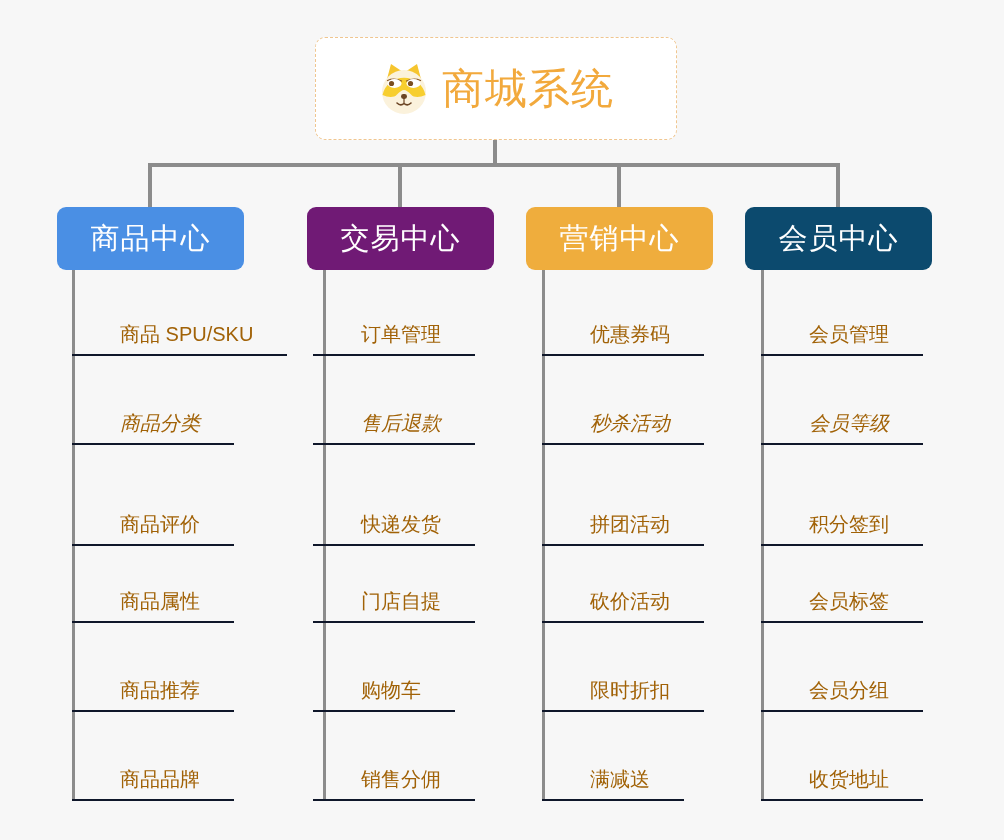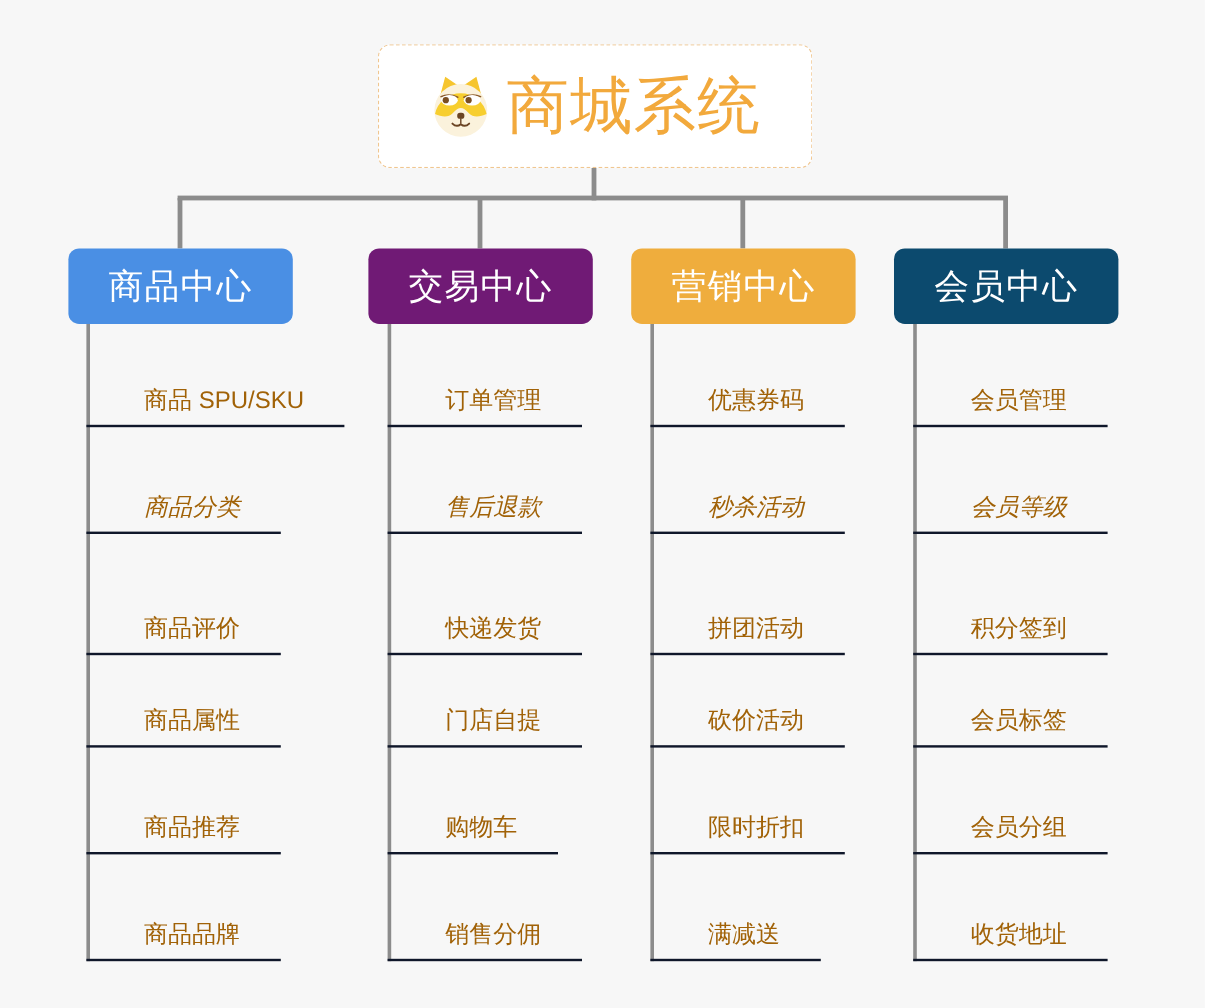--- a/index.html
+++ b/index.html
@@ -23,21 +23,21 @@
     background: #FFFFFF;
     border: 1px dashed #F0C690;
     border-radius: 10px;
     display: flex;
     align-items: center;
     justify-content: center;
     gap: 12px;
     box-sizing: border-box;
   }
   .root-title {
-    font-size: 52px;
+    font-size: 42px;
     font-weight: 500;
     color: #F2A93C;
     letter-spacing: 1px;
     white-space: nowrap;
   }
   .root-icon { width: 52px; height: 52px; flex: 0 0 auto; }
 
   
   .line {
     position: absolute;
@@ -86,21 +86,21 @@
   .leaf {
     position: absolute;
     font-size: 20px;
     line-height: 28px;
     color: #a16207;
     padding: 0 34px 6px 48px;
     border-bottom: 2px solid #0f172a;
     white-space: nowrap;
   }
   .cx-1 { left: 72px;  }
-  .cx-2 { left: 323px; }
+  .cx-2 { left: 313px; }
   .cx-3 { left: 542px; }
   .cx-4 { left: 761px; }
   .ry-1 { top: 320px; }
   .ry-2 { top: 409px; font-style: italic; }
   .ry-3 { top: 498px; margin-top: 12px; }
   .ry-4 { top: 587px; }
   .ry-5 { top: 676px; }
   .ry-6 { top: 765px; }
 </style>
 </head>

